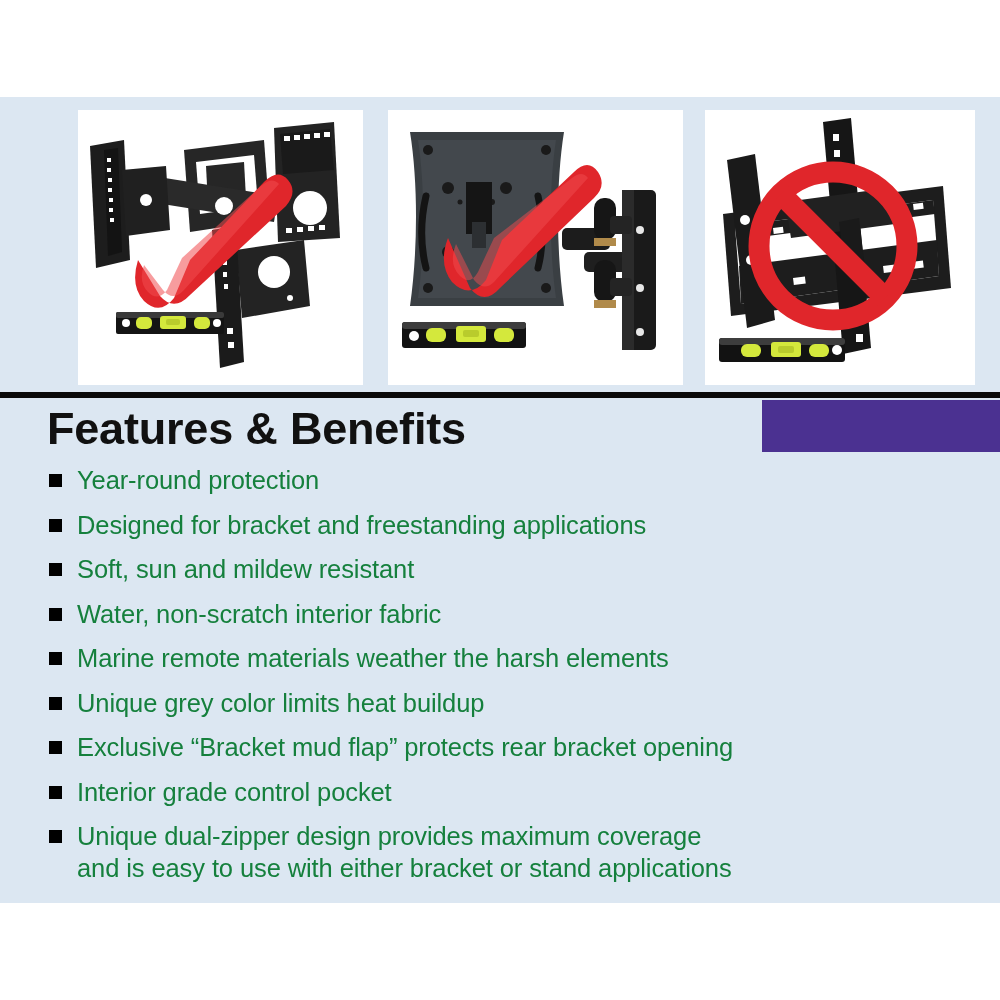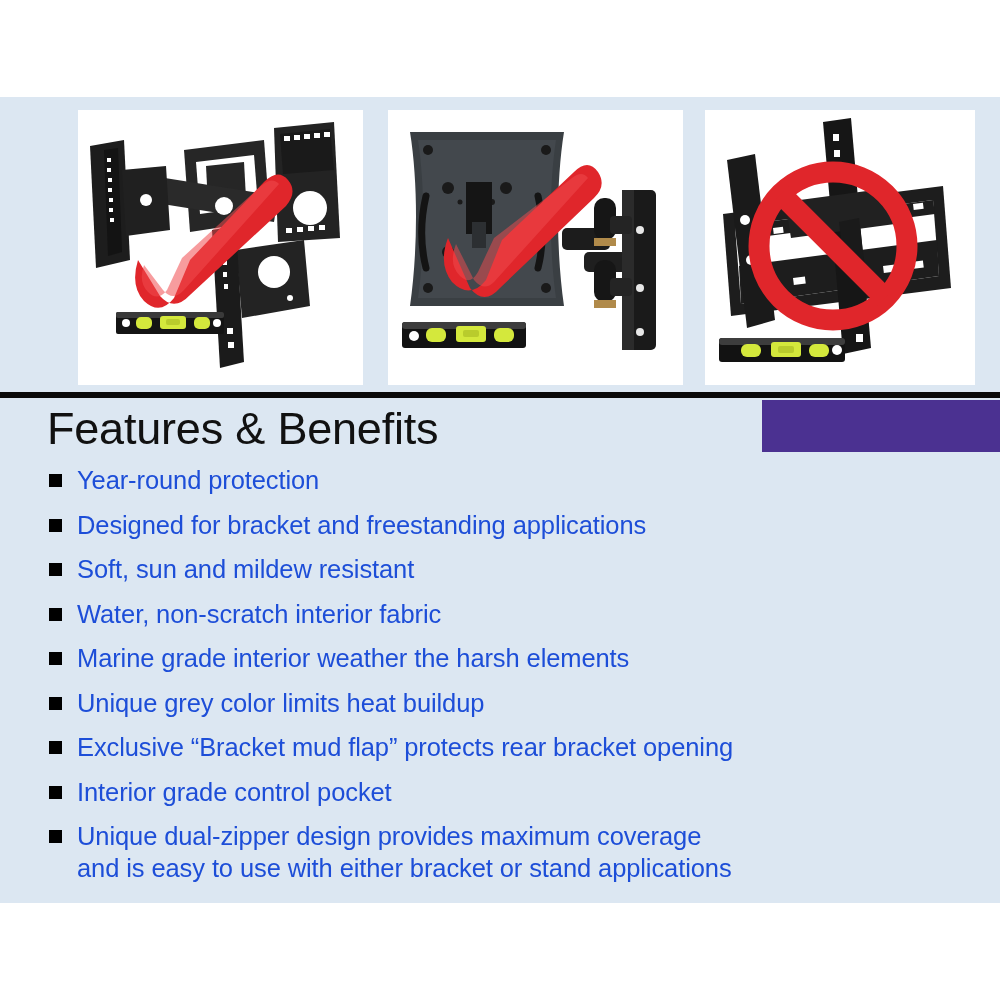--- a/index.html
+++ b/index.html
@@ -72,21 +72,21 @@
     background: #4b3191;
   }
 
   
   #features-heading {
     position: absolute;
     left: 47px;
     top: 404px;
     font-size: 45px;
     line-height: 50px;
-    font-weight: 400;
+    font-weight: 700;
     color: #111111;
     letter-spacing: -0.2px;
     white-space: nowrap;
   }
 
   
   #benefit-list {
     position: absolute;
     left: 47px;
     top: 464px;
@@ -94,21 +94,21 @@
     margin: 0;
     padding: 0;
     list-style: none;
   }
   .benefit-item {
     position: relative;
     padding-left: 30px;
     margin-bottom: 12.5px;
     font-size: 25.5px;
     line-height: 32px;
-    color: #1d4ed8;
+    color: #15803d;
     font-weight: 400;
     letter-spacing: -0.1px;
   }
   .benefit-item .bullet-square {
     position: absolute;
     left: 2px;
     top: 10px;
     width: 13px;
     height: 13px;
     background: #000000;
@@ -329,21 +329,21 @@
     <li class="benefit-item">
       <span class="bullet-square"></span>
       <span class="benefit-text">Soft, sun and mildew resistant</span>
     </li>
     <li class="benefit-item">
       <span class="bullet-square"></span>
       <span class="benefit-text">Water, non-scratch interior fabric</span>
     </li>
     <li class="benefit-item">
       <span class="bullet-square"></span>
-      <span class="benefit-text">Marine grade interior weather the harsh elements</span>
+      <span class="benefit-text">Marine remote materials weather the harsh elements</span>
     </li>
     <li class="benefit-item">
       <span class="bullet-square"></span>
       <span class="benefit-text">Unique grey color limits heat buildup</span>
     </li>
     <li class="benefit-item">
       <span class="bullet-square"></span>
       <span class="benefit-text">Exclusive “Bracket mud flap” protects rear bracket opening</span>
     </li>
     <li class="benefit-item">

